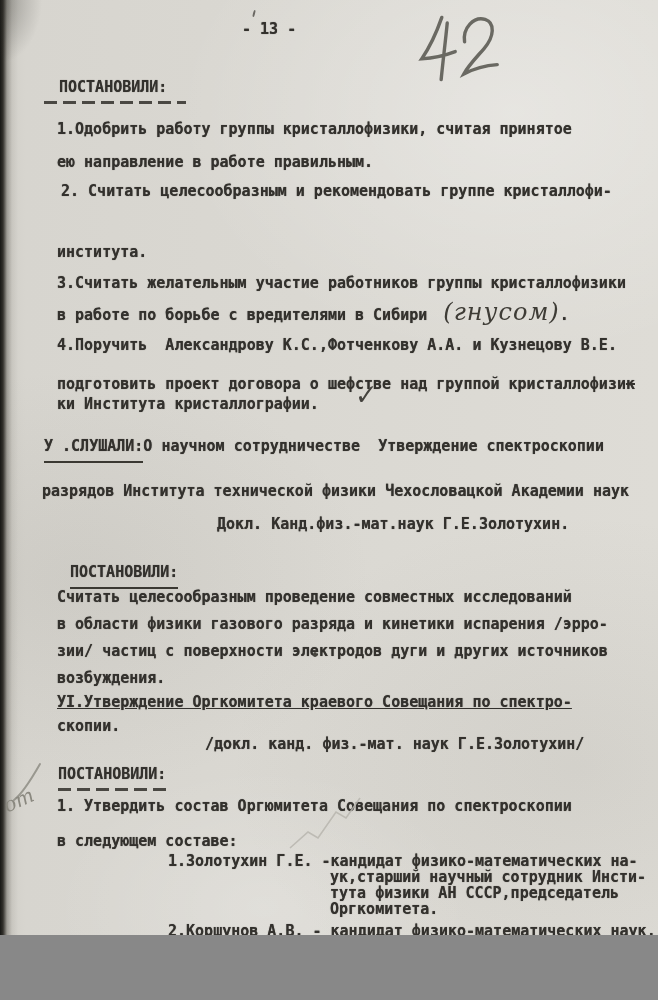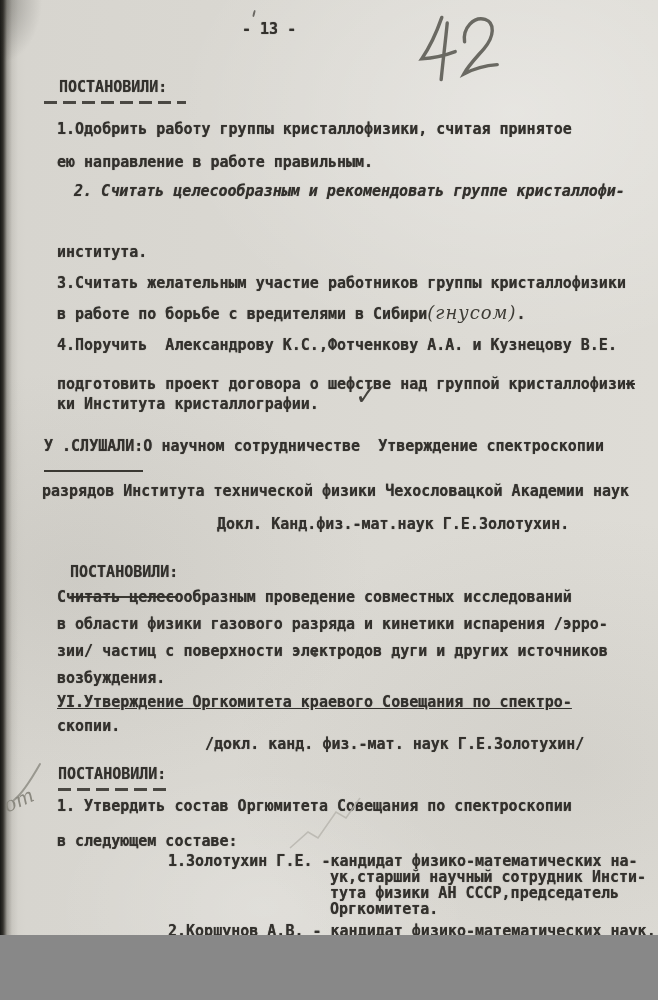--- a/index.html
+++ b/index.html
@@ -12,30 +12,30 @@
       radial-gradient(ellipse 300px 200px at 40% 97%, rgba(255,255,255,0.18), transparent 70%),
       linear-gradient(90deg,#cfcdc6 0,#d7d5cf 25px,#dad8d2 45%,#dedcd6 100%);
     font-family:"DejaVu Sans Mono","Liberation Mono",monospace;
     color:#33312d;
   }
   .t{
     position:absolute;font-size:15px;font-weight:bold;letter-spacing:0;
     white-space:pre;line-height:19px;
     text-shadow:0 0 0.8px rgba(51,49,45,0.8);
   }
-  .ul{border-bottom:2px solid #3a3832;padding-bottom:15px;}
+  .ul{border-bottom:2px solid #3a3832;padding-bottom:6px;}
   .dashes{
     position:absolute;height:3px;
     background:repeating-linear-gradient(90deg,#3a3833 0 13px,transparent 13px 19px);
     opacity:.9;
   }
   .struck{text-decoration:line-through;text-decoration-thickness:2px;}
   .hw{
     font-family:"DejaVu Serif","Liberation Serif",serif;font-style:italic;font-weight:normal;
-    font-size:18px;color:#3e3c36;letter-spacing:1px;text-shadow:none;
+    font-size:24px;color:#3e3c36;letter-spacing:1px;text-shadow:none;margin-left:16px;
   }
   .check{
     position:absolute;font-family:"DejaVu Sans",sans-serif;font-size:27px;font-weight:normal;
     color:#45433e;transform:rotate(-6deg) skewX(-8deg);text-shadow:none;
   }
   .margin-note{
     position:absolute;font-family:"DejaVu Serif","Liberation Serif",serif;font-style:italic;
     font-size:20px;font-weight:normal;color:#8a887f;transform:rotate(-24deg);text-shadow:none;
   }
   .edge{
@@ -62,21 +62,21 @@
   <svg width="110" height="80" viewBox="0 0 110 80" style="left:408px;top:8px;transform:rotate(-4deg);">
     <path d="M36,8 C30,22 21,38 13,48 C25,48 37,46 47,43 M41,14 C38,32 34,52 31,70" stroke="#55534c" stroke-width="3.4" fill="none" stroke-linecap="round" opacity="0.85"></path>
     <path d="M57,34 C56,20 68,9 79,13 C89,17 87,31 76,42 C67,51 59,58 54,66 C63,62 76,59 88,59" stroke="#55534c" stroke-width="3.4" fill="none" stroke-linecap="round" opacity="0.85"></path>
   </svg>
 
   <div class="t" style="left:59px;top:78px;">ПОСТАНОВИЛИ:</div>
   <div class="dashes" style="left:44px;top:101px;width:142px;"></div>
 
   <div class="t" style="left:57px;top:120px;">1.Одобрить работу группы кристаллофизики, считая принятое</div>
   <div class="t" style="left:57px;top:153px;">ею направление в работе правильным.</div>
-  <div class="t" style="left:74px;top:182px;font-style:italic;">2. Считать целесообразным и рекомендовать группе кристаллофи-</div>
+  <div class="t" style="left:61px;top:182px;">2. Считать целесообразным и рекомендовать группе кристаллофи-</div>
   <div class="t" style="left:57px;top:243px;">института.</div>
   <div class="t" style="left:57px;top:274px;">3.Считать желательным участие работников группы кристаллофизики</div>
 
   <div class="t" style="left:57px;top:303px;"><span>в работе по борьбе с вредителями в Сибири</span><span class="hw">(гнусом)</span><span>.</span></div>
 
   <div class="t" style="left:57px;top:336px;">4.Поручить  Александрову К.С.,Фотченкову А.А. и Кузнецову В.Е.</div>
   <div class="t" style="left:57px;top:366px;margin-top:9px;"><span>подготовить проект договора о шефстве над группой кристаллофизи</span><span class="struck">к</span></div>
   <div class="t" style="left:57px;top:395px;">ки Института кристаллографии.</div>
 
   <div class="check" style="left:355px;top:379px;">✓</div>

